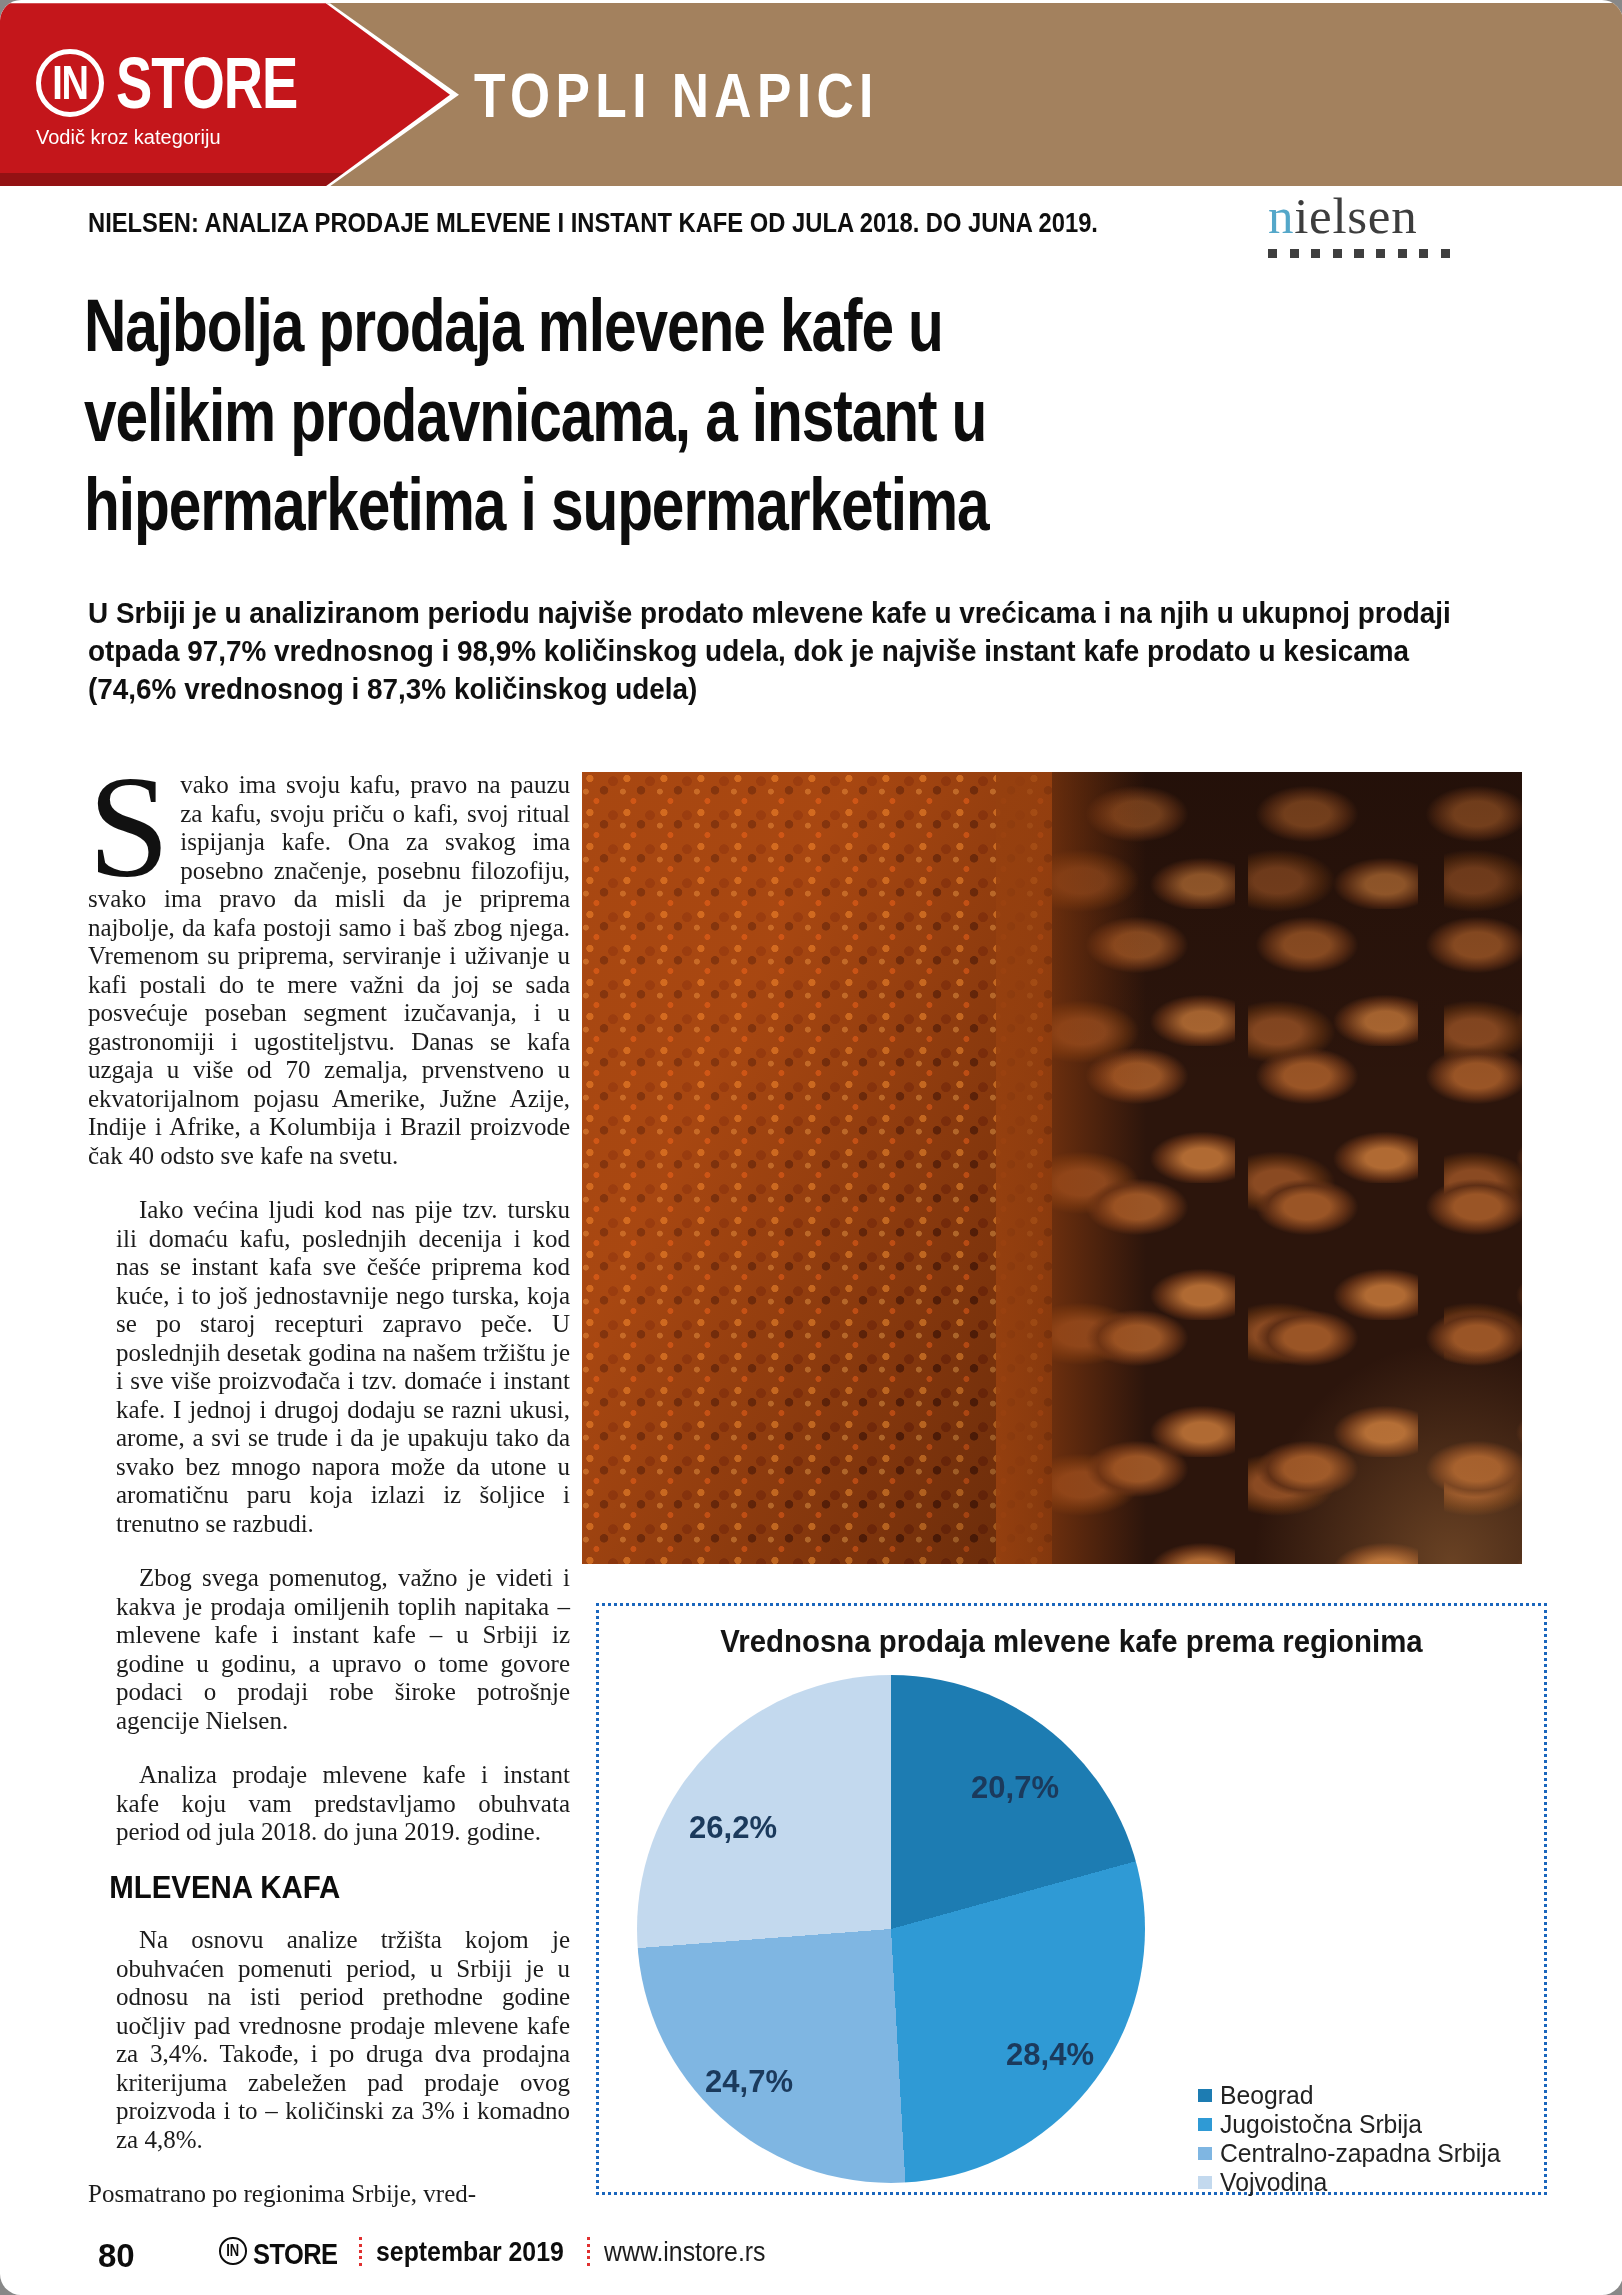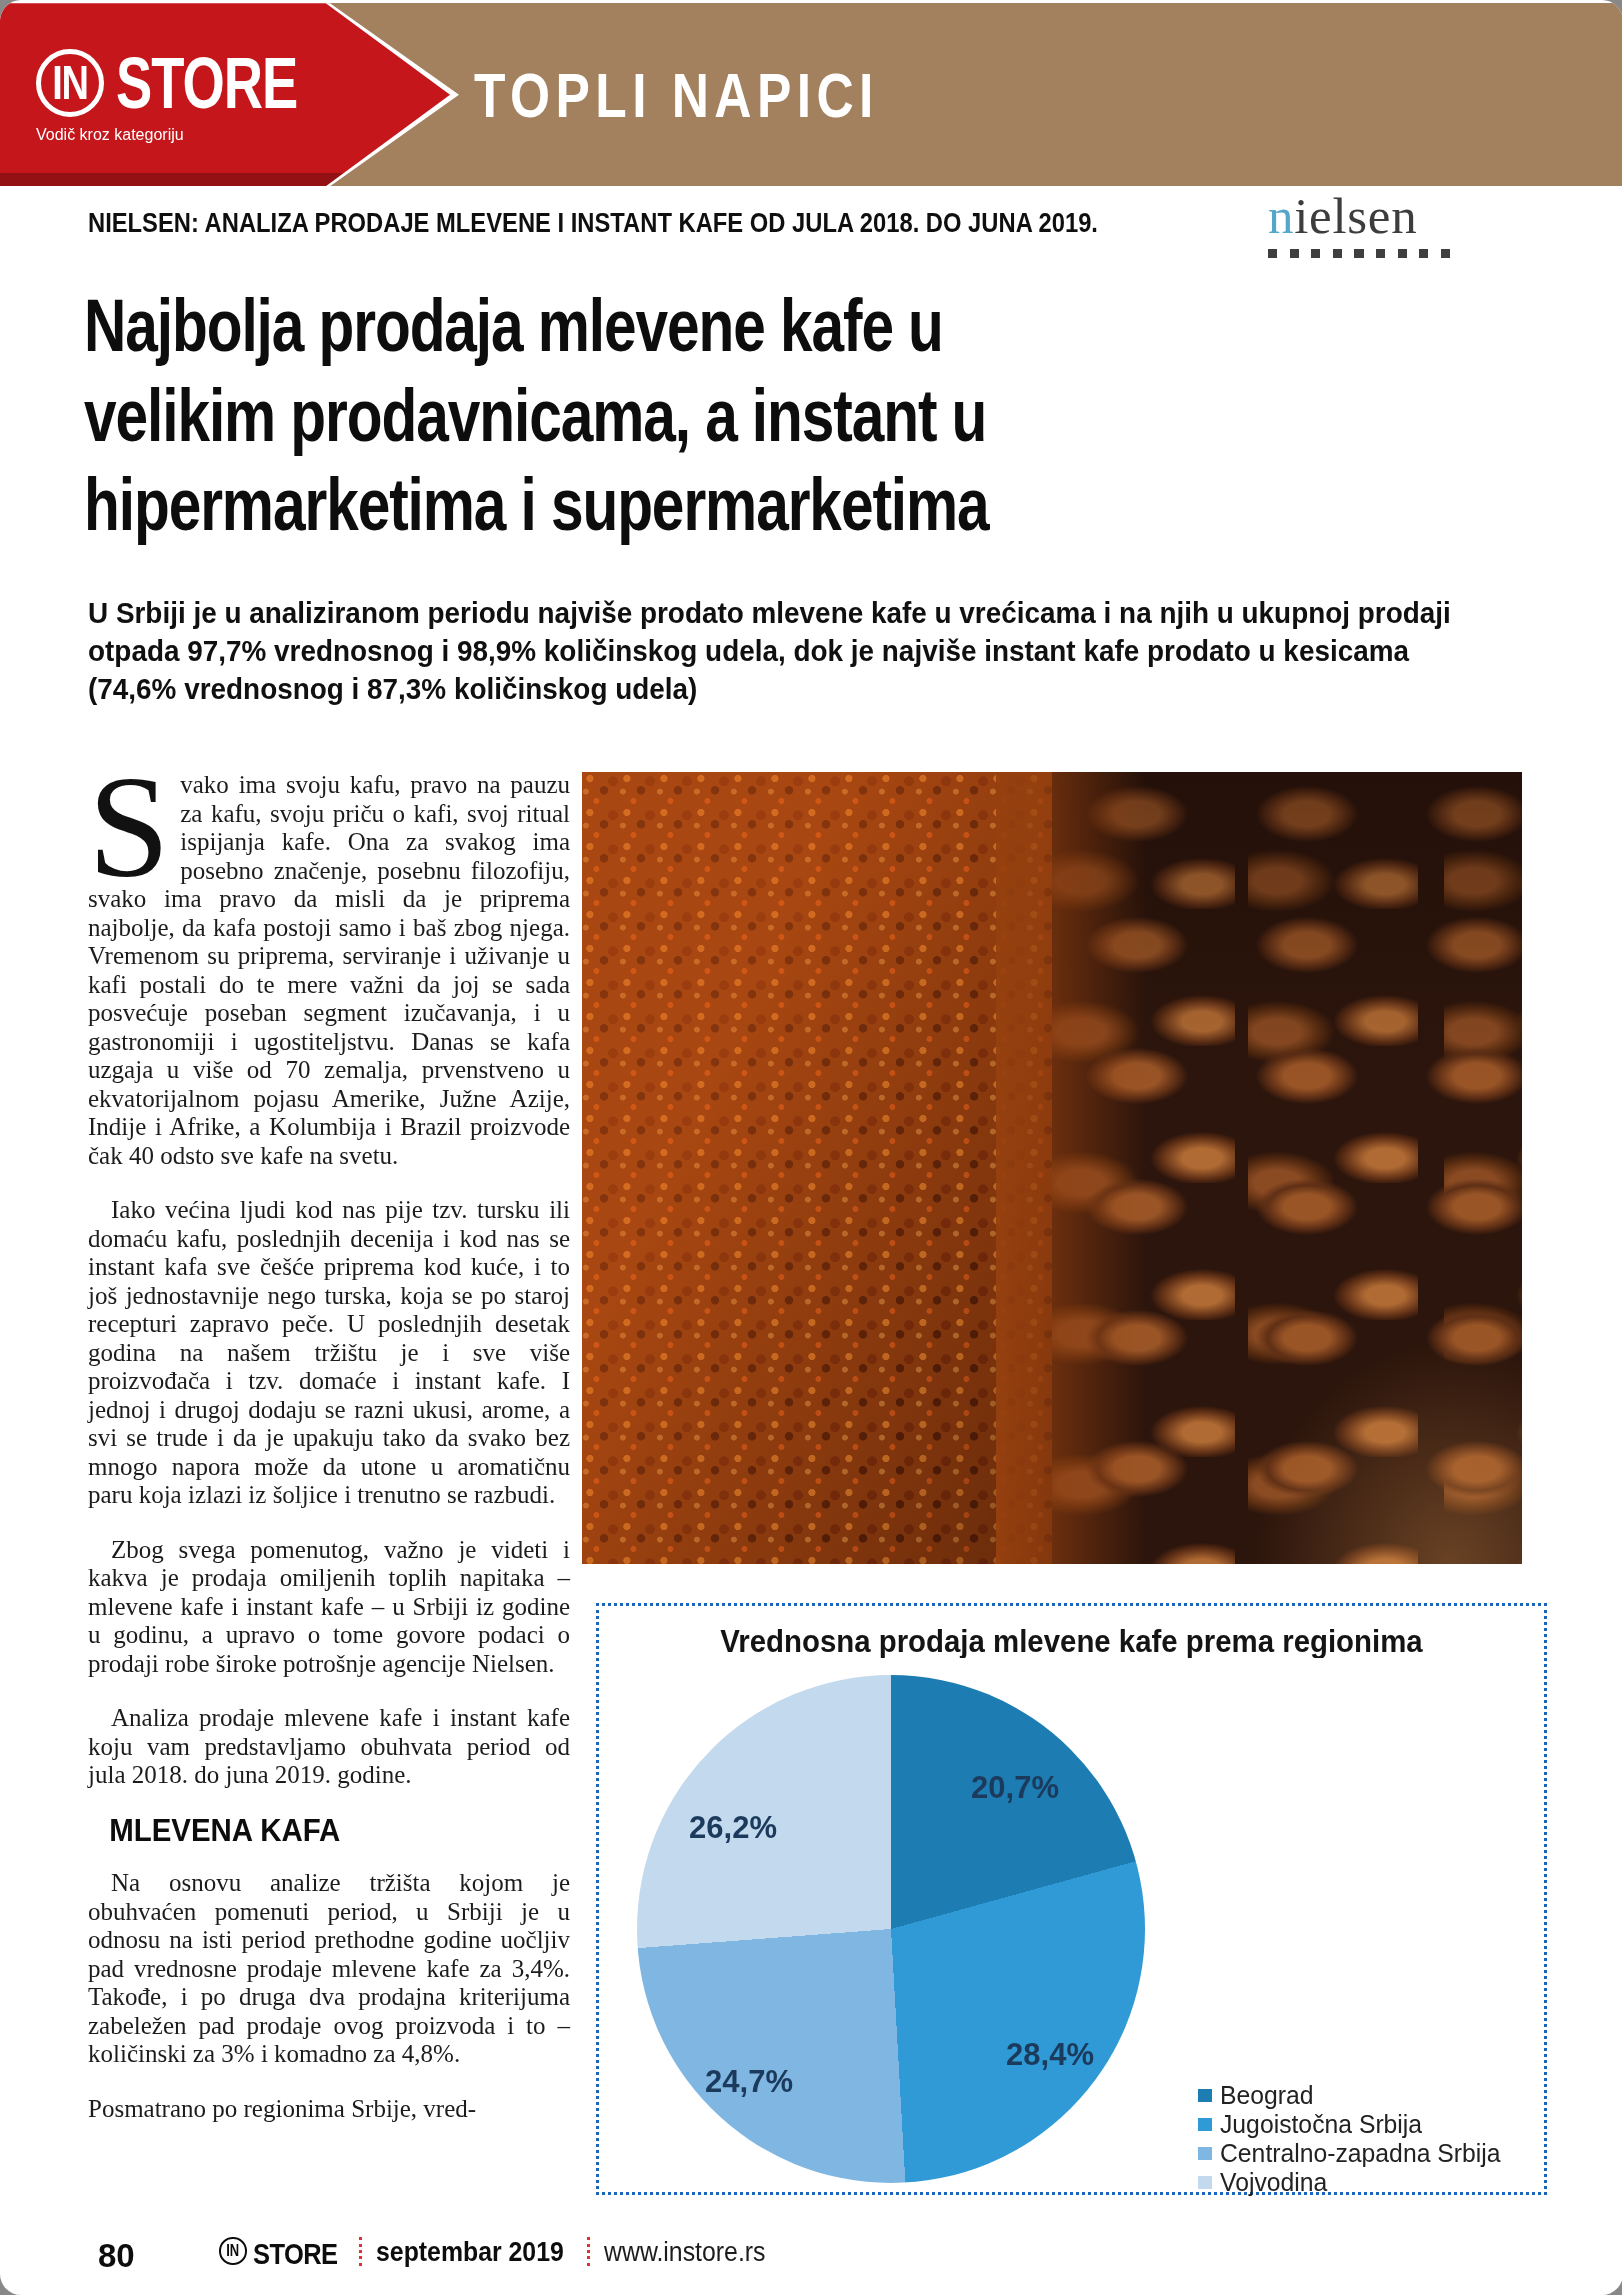--- a/index.html
+++ b/index.html
@@ -13,21 +13,21 @@
   .arrow-red { position:absolute; left:0; top:3.3px; width:450px; height:183px;
     background:linear-gradient(180deg,#c4161b 0 93%, #931113 93% 100%);
     clip-path:polygon(0 0, 72.4% 0, 100% 50%, 72.4% 100%, 0 100%); }
   .brand-row { position:absolute; left:36px; top:41px; display:flex; align-items:center; }
   .in-circle { width:68px; height:68px; border:5.9px solid #fff; border-radius:50%;
     display:flex; align-items:center; justify-content:center; }
   .in-circle span { color:#fff; font-weight:bold; font-size:38px; letter-spacing:-1.3px;
     transform:scaleY(1.25); display:inline-block; }
   .brand-store { color:#fff; font-weight:bold; font-size:68px; letter-spacing:-1.3px; margin-left:11.8px;
     transform:scaleX(0.80) scaleY(1.05); transform-origin:left center; display:inline-block; }
-  .brand-tagline { position:absolute; left:36px; top:123px; color:#fff; font-size:16px; }
+  .brand-tagline { position:absolute; left:36px; top:123px; color:#fff; font-size:20px; }
   .category-title { position:absolute; left:474px; top:63px; color:#fff; font-weight:bold; font-size:56px;
     letter-spacing:5.9px; transform:scaleX(0.92) scaleY(1.12); transform-origin:left center; white-space:nowrap; }
 
   
   .subheader { position:absolute; left:88px; top:208px; width:1230px; font-weight:bold; font-size:27px;
     color:#0f0f0f; transform:scaleX(0.88); transform-origin:left center; white-space:nowrap; }
   .nielsen { position:absolute; left:1268px; top:191px; width:200px; }
   .nielsen-word { font-family:"Liberation Serif", serif; font-size:51px; color:#3d3d3d; letter-spacing:0.7px; line-height:1; }
   .nielsen-word b { color:#54a7c9; font-weight:normal; }
   .nielsen-dashes { margin-top:6.5px; width:191px; height:9.8px;
@@ -36,21 +36,21 @@
   
   .headline { position:absolute; left:84px; top:281px; color:#0d0d0d; font-weight:bold; font-size:69px;
     line-height:83px; letter-spacing:-1.3px; transform:scaleX(0.85) scaleY(1.08); transform-origin:left top; white-space:nowrap; }
   .lead { position:absolute; left:88px; top:594px; width:1505px; font-weight:bold; font-size:30px;
     line-height:38px; color:#101010; transform:scaleX(0.93); transform-origin:left top; }
 
   
   .column { position:absolute; left:88px; top:771px; width:482px; font-family:"Liberation Serif", serif;
     font-size:25px; line-height:28.5px; color:#1c1c1c; text-align:justify; }
   .column p { margin:0 0 26px 0; }
-  .column p.indent { text-indent:23px; }
+  .column p.indent { text-indent:23px;margin-left:28px; }
   .dropcap { float:left; font-size:147px; line-height:111px; padding-right:10.5px; font-family:"Liberation Serif", serif; color:#111; }
   .section-heading { font-family:"Liberation Sans", sans-serif; font-weight:bold; font-size:32px; color:#0d0d0d;
     padding-left:23px; margin:3.9px 0 25px 0; transform:scaleX(0.92); transform-origin:left center; }
   .p-last { margin-bottom:0 !important; }
 
   
   .coffee { position:absolute; left:582px; top:772px; width:940px; height:792px; overflow:hidden; background:#5a2610; }
   .coffee-left { position:absolute; left:0; top:0; width:56%; height:100%;
     background-color:#96400f;
     background-image:

